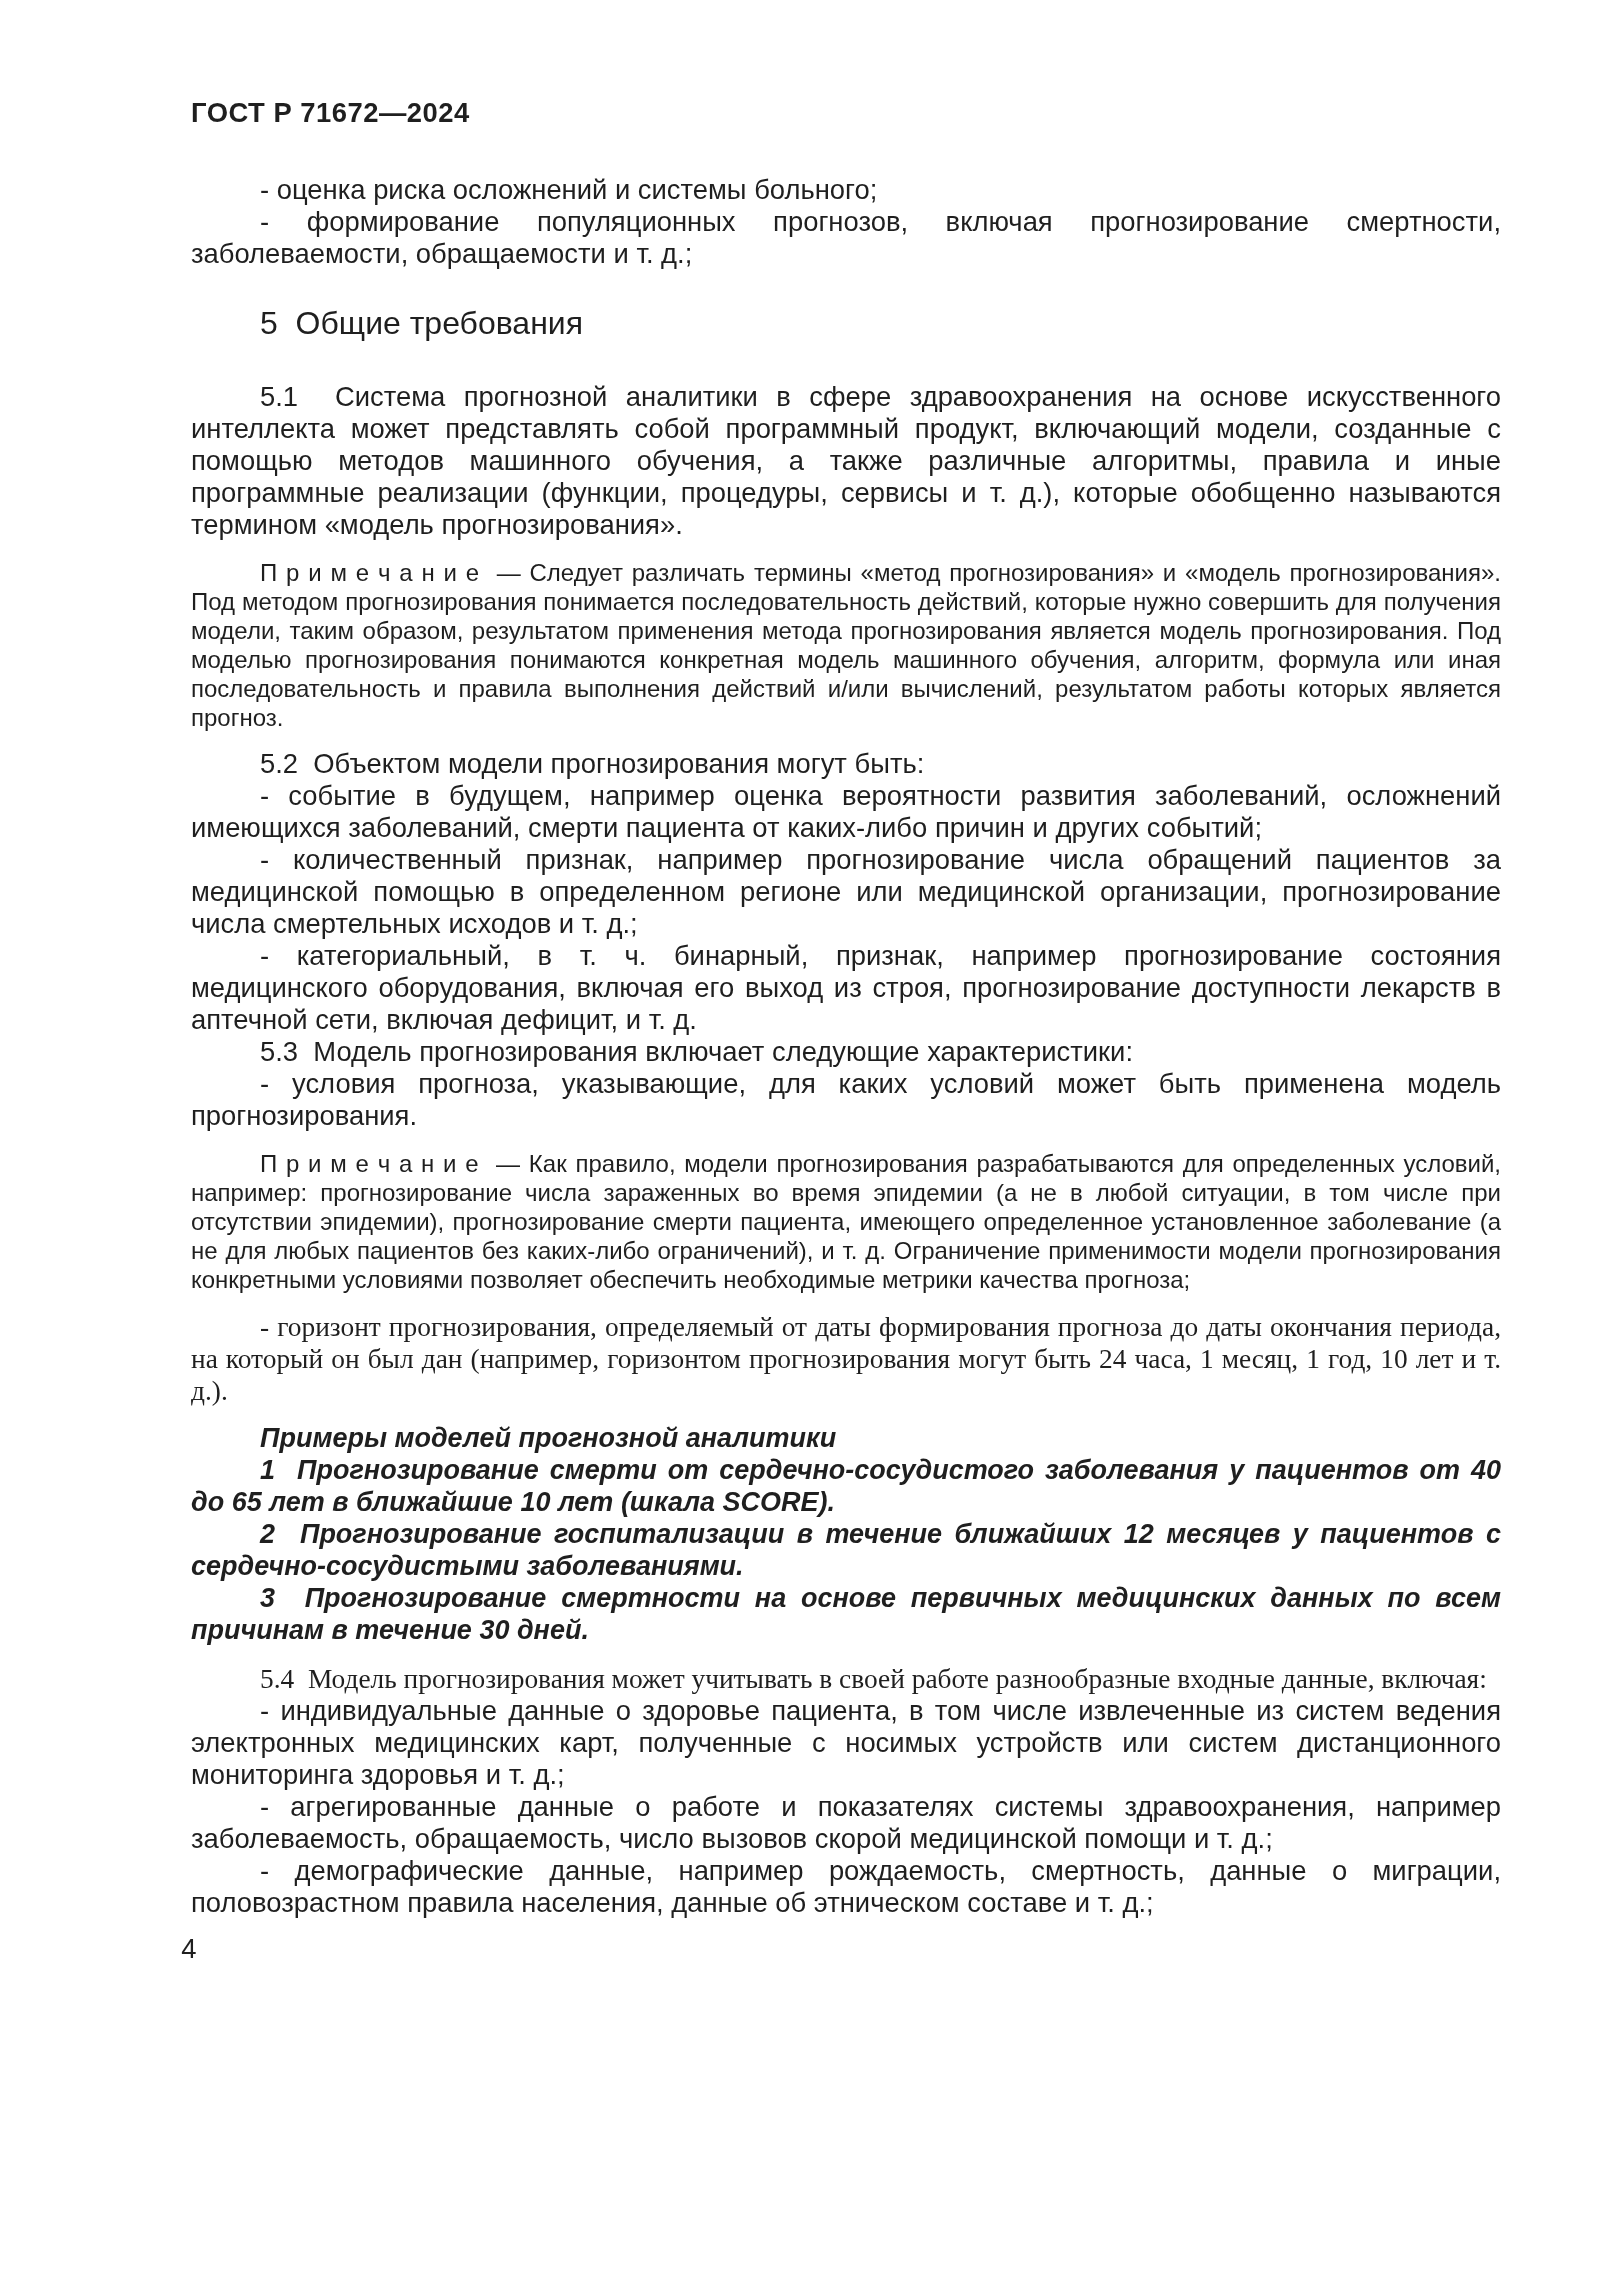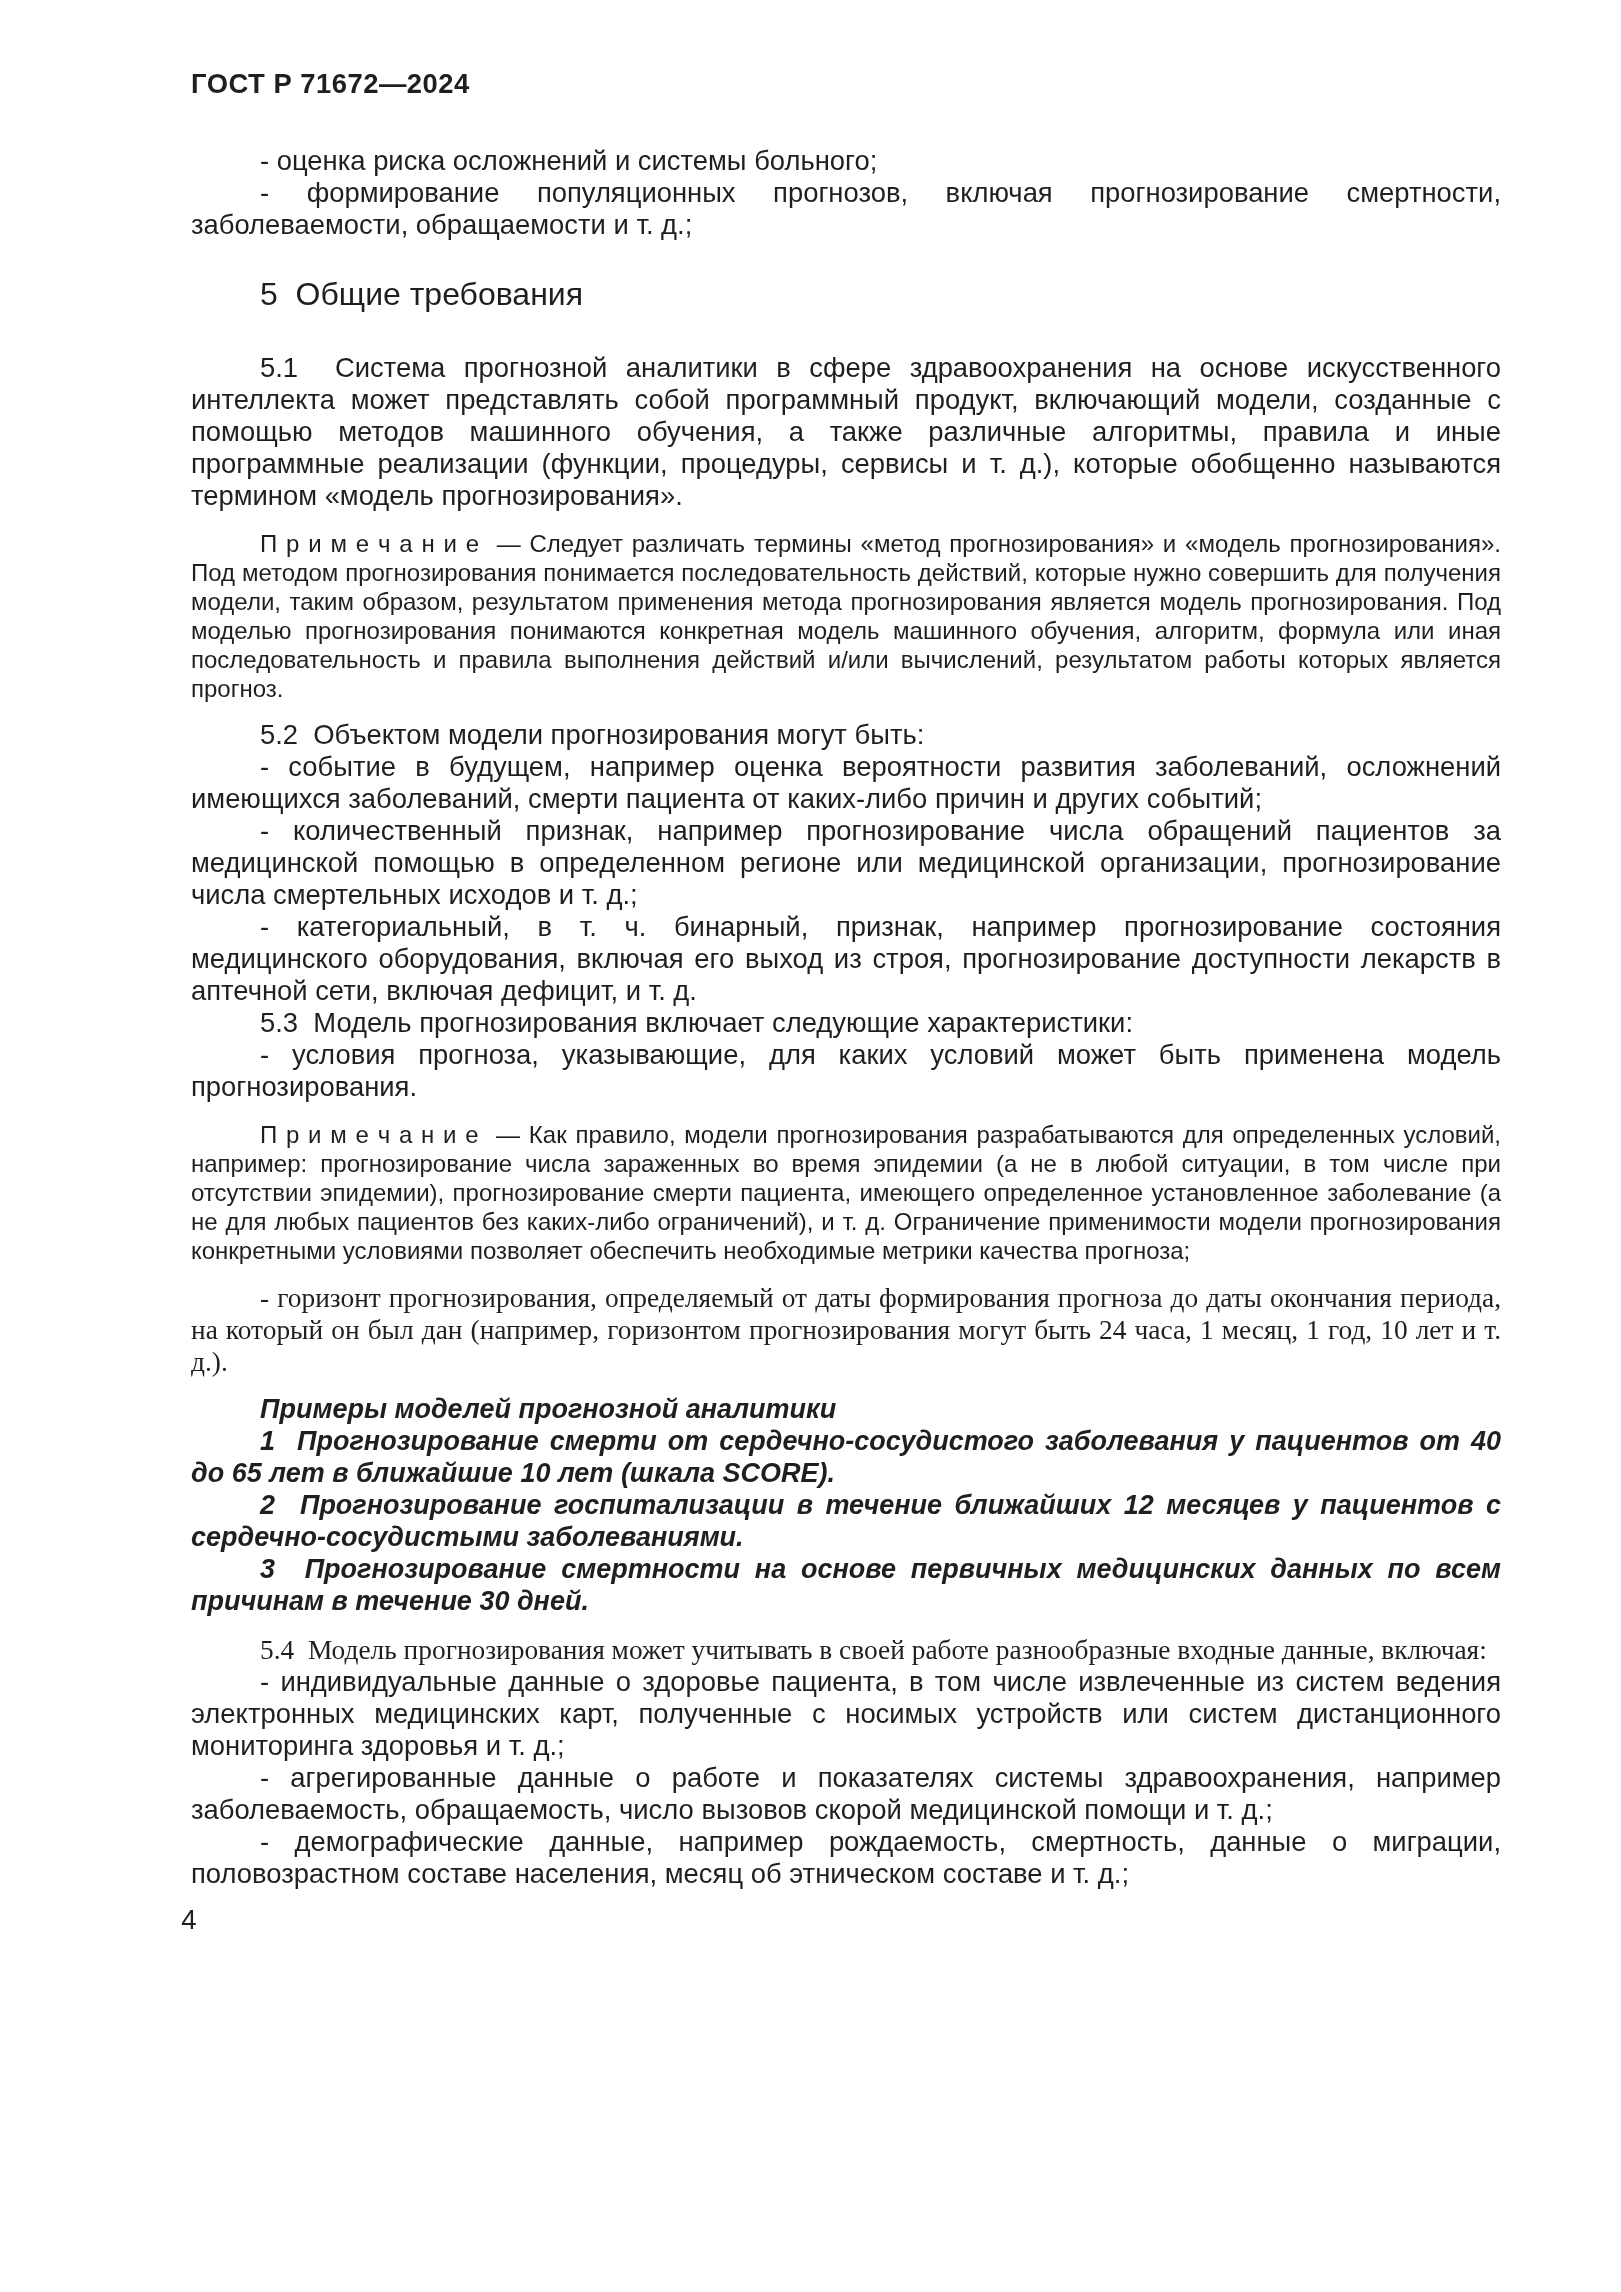--- a/index.html
+++ b/index.html
@@ -4,21 +4,21 @@
 <style>
   html, body { margin: 0; padding: 0; background: #ffffff; }
   .page {
     position: relative;
     width: 1621px;
     height: 2036px;
     background: #ffffff;
     color: #1f1f1f;
     font-family: "Liberation Sans", sans-serif;
     box-sizing: border-box;
-    padding: 68px 120px 0 191px;
+    padding: 97px 120px 0 191px;
     overflow: hidden;
   }
   .doc-header {
     font-size: 27.4px;
     font-weight: bold;
     letter-spacing: 0.5px;
     margin: 0 0 45px 0;
   }
   .p {
     font-size: 27.4px;
@@ -90,18 +90,18 @@
   <div class="examples-block">
     <p class="example">Примеры моделей прогнозной аналитики</p>
     <p class="example">1&nbsp; Прогнозирование смерти от сердечно-сосудистого заболевания у пациентов от 40 до 65 лет в ближайшие 10 лет (шкала SCORE).</p>
     <p class="example">2&nbsp; Прогнозирование госпитализации в течение ближайших 12 месяцев у пациентов с сердечно-сосудистыми заболеваниями.</p>
     <p class="example">3&nbsp; Прогнозирование смертности на основе первичных медицинских данных по всем причинам в течение 30 дней.</p>
   </div>
 
   <p class="p gap-before">5.4&nbsp; Модель прогнозирования может учитывать в своей работе разнообразные входные данные, включая:</p>
   <p class="p">- индивидуальные данные о здоровье пациента, в том числе извлеченные из систем ведения электронных медицинских карт, полученные с носимых устройств или систем дистанционного мониторинга здоровья и т. д.;</p>
   <p class="p">- агрегированные данные о работе и показателях системы здравоохранения, например заболеваемость, обращаемость, число вызовов скорой медицинской помощи и т. д.;</p>
-  <p class="p">- демографические данные, например рождаемость, смертность, данные о миграции, половозрастном составе населения, месяц об этническом составе и т. д.;</p>
+  <p class="p">- демографические данные, например рождаемость, смертность, данные о миграции, половозрастном правила населения, данные об этническом составе и т. д.;</p>
 
   <div class="page-number">4</div>
 
 </div>
 
 
 </body></html>

